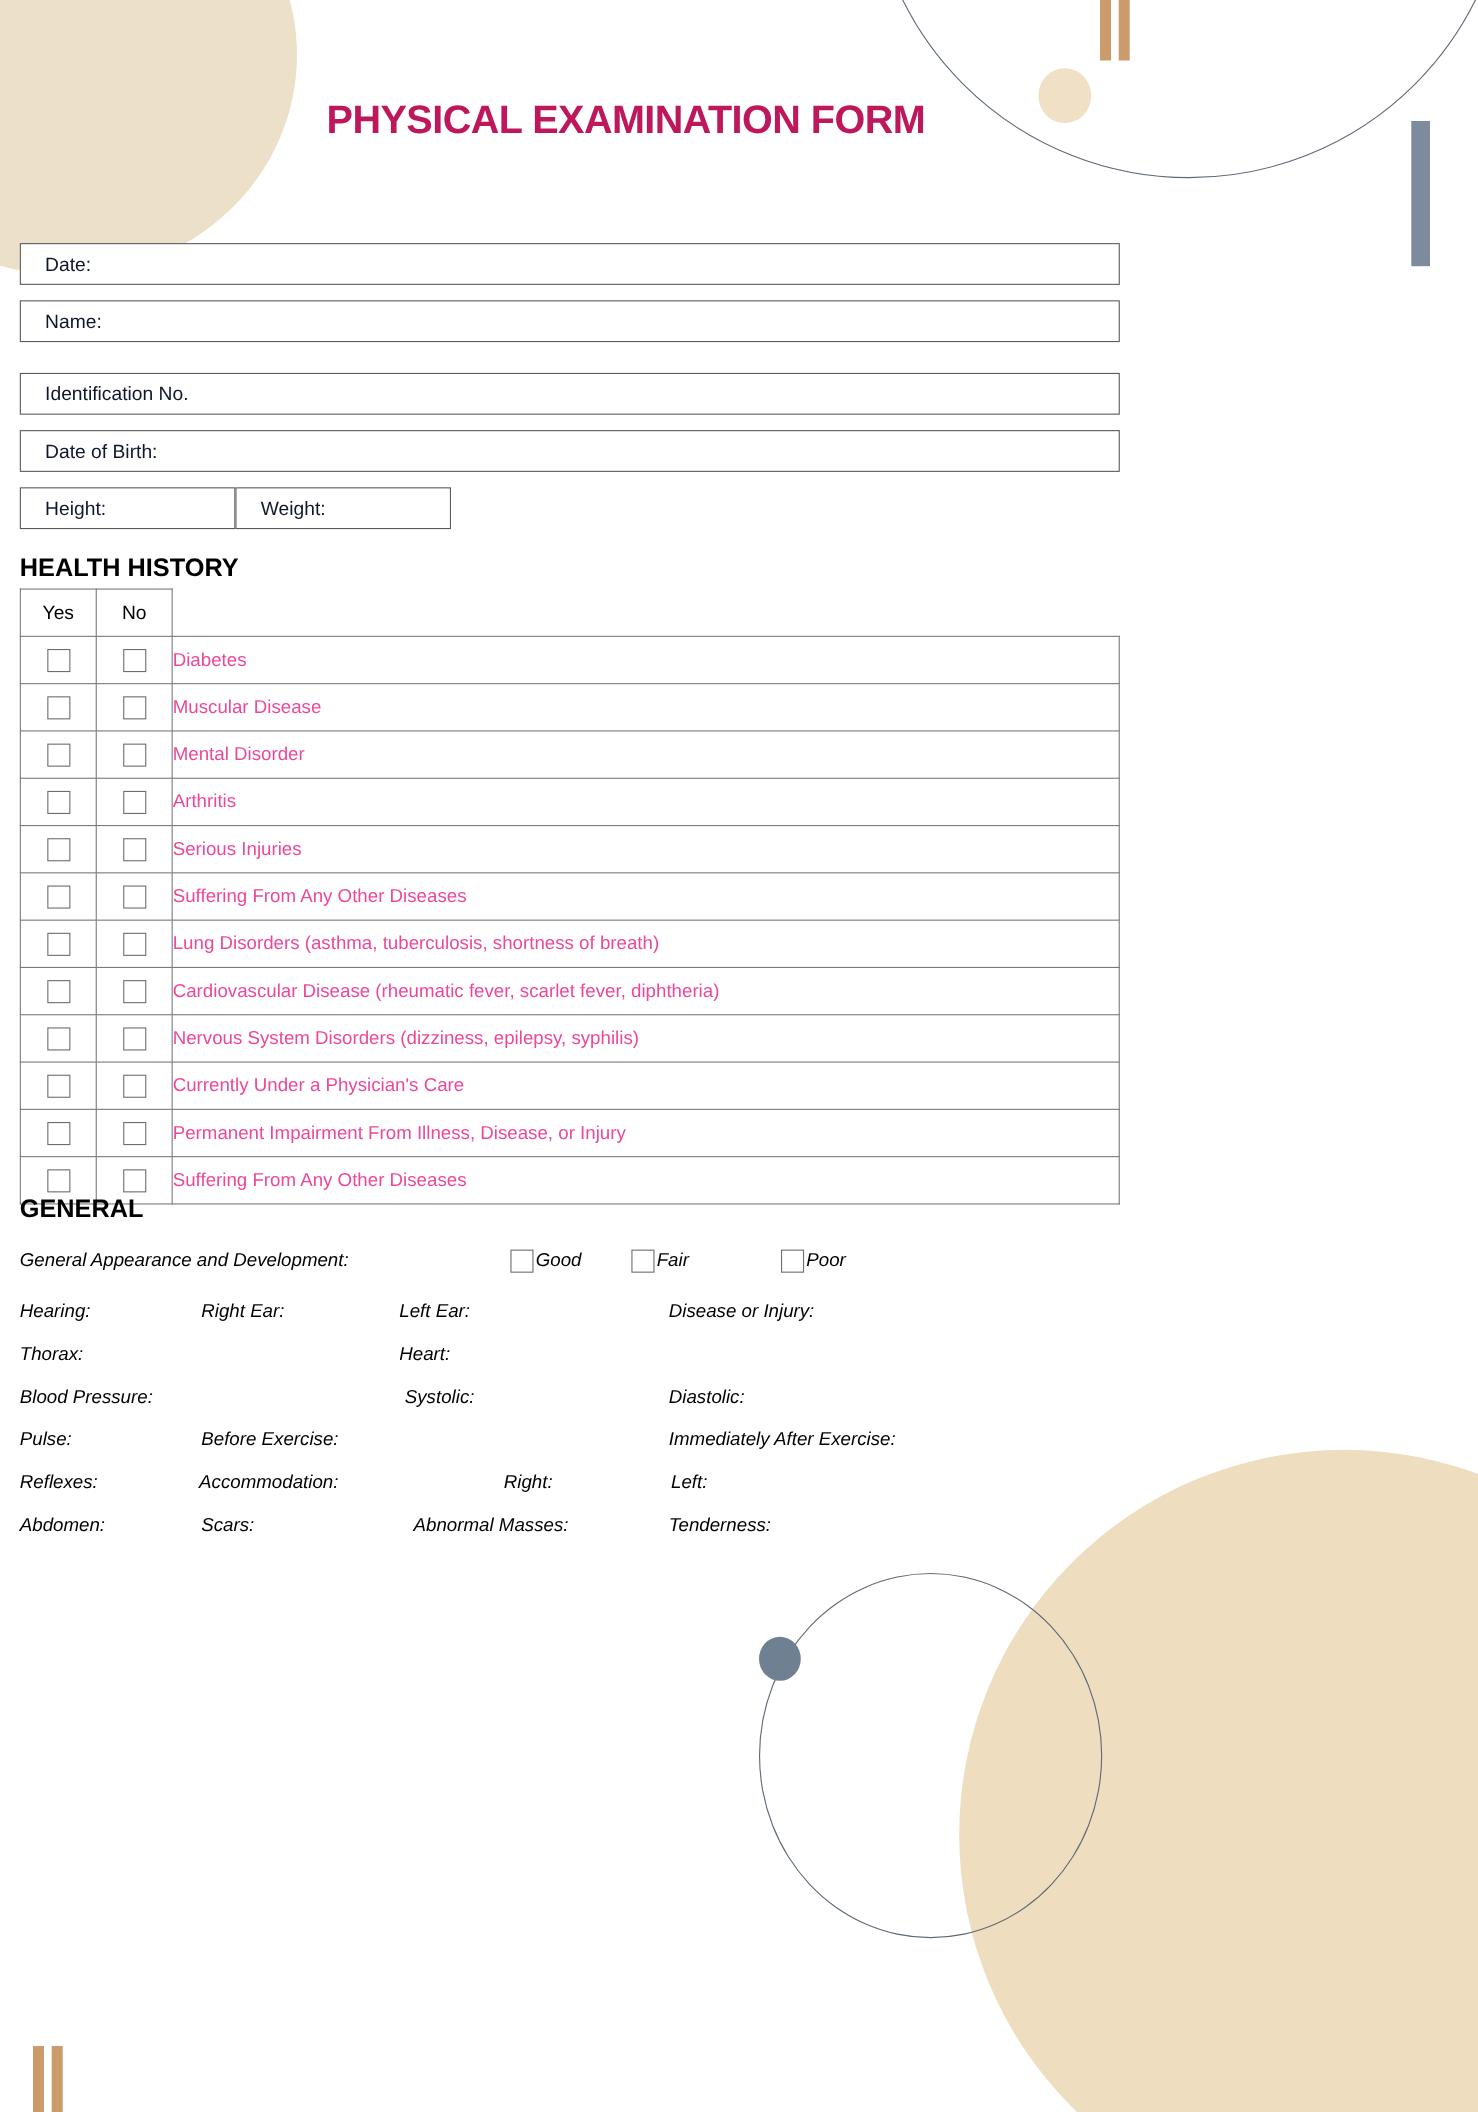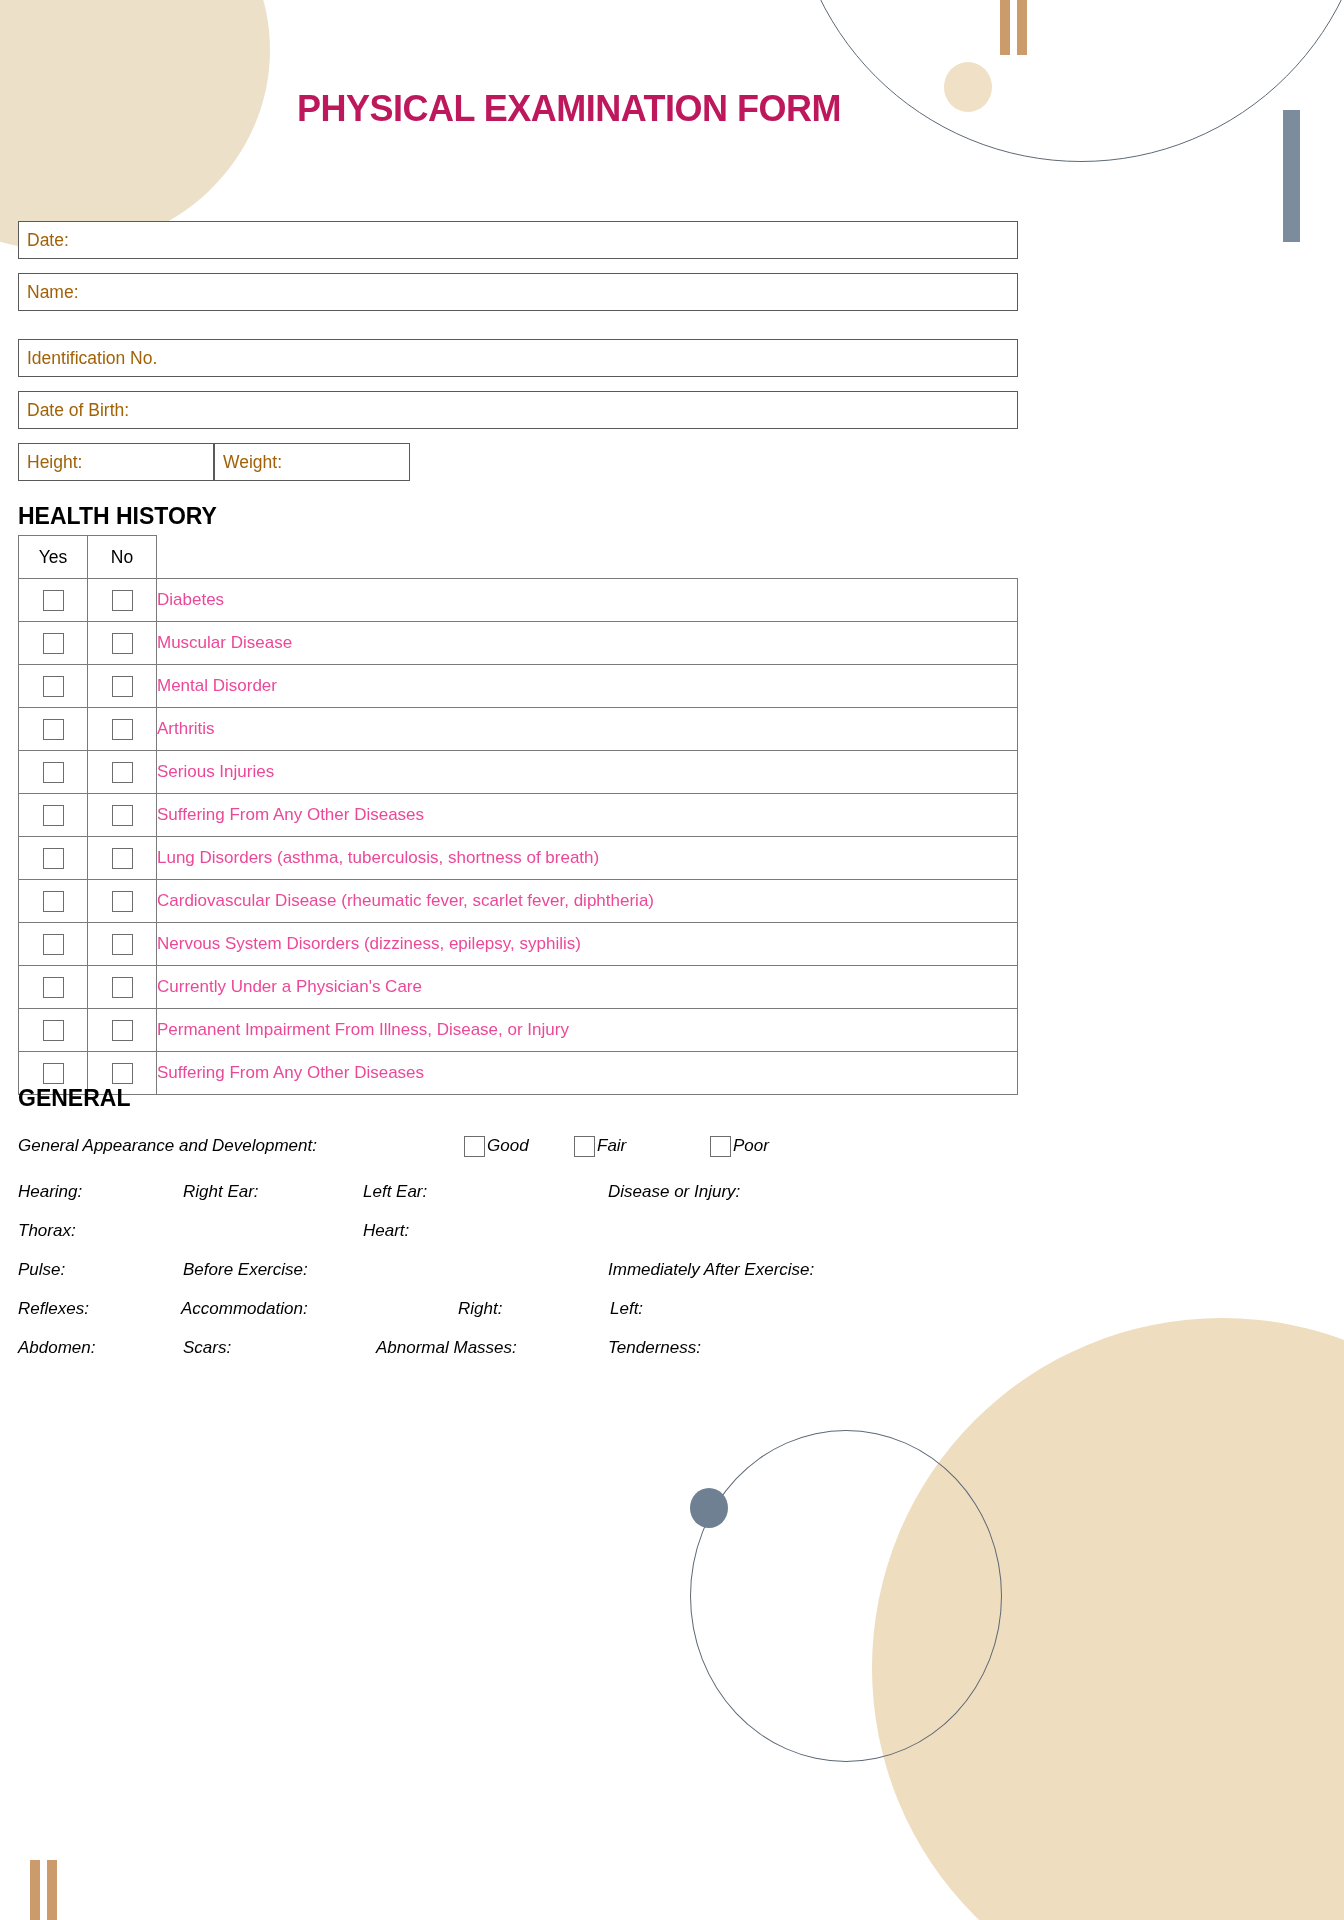--- a/index.html
+++ b/index.html
@@ -108,23 +108,23 @@
     position: absolute;
     left: 18px;
     top: 221px;
     width: 1000px;
   }
   .field-box {
     box-sizing: border-box;
     border: 1.5px solid #5a5a5a;
     height: 38px;
     line-height: 36px;
-    padding-left: 8px;
+    padding-left: 22px;
     font-size: 17.5px;
-    color: #a16207;
+    color: #0f172a;
     background: #fff;
     margin-bottom: 14px;
   }
   .field-box.gap-extra { margin-bottom: 28px; }
   .hw-row { display: flex; margin-bottom: 0; }
   .hw-row .field-box { width: 196px; margin-bottom: 0; }
 
   .section-head {
     font-size: 23px;
     font-weight: bold;
@@ -337,20 +337,25 @@
         <span class="gen-cell" style="left:165px;">Right Ear:</span>
         <span class="gen-cell" style="left:345px;">Left Ear:</span>
         <span class="gen-cell" style="left:590px;">Disease or Injury:</span>
       </div>
 
       <div class="gen-row">
         <span class="gen-cell" style="left:0px;">Thorax:</span>
         <span class="gen-cell" style="left:345px;">Heart:</span>
       </div>
 
+      <div class="gen-row">
+        <span class="gen-cell" style="left:0px;">Blood Pressure:</span>
+        <span class="gen-cell" style="left:350px;">Systolic:</span>
+        <span class="gen-cell" style="left:590px;">Diastolic:</span>
+      </div>
 
       <div class="gen-row">
         <span class="gen-cell" style="left:0px;">Pulse:</span>
         <span class="gen-cell" style="left:165px;">Before Exercise:</span>
         <span class="gen-cell" style="left:590px;">Immediately After Exercise:</span>
       </div>
 
       <div class="gen-row">
         <span class="gen-cell" style="left:0px;">Reflexes:</span>
         <span class="gen-cell" style="left:163px;">Accommodation:</span>

